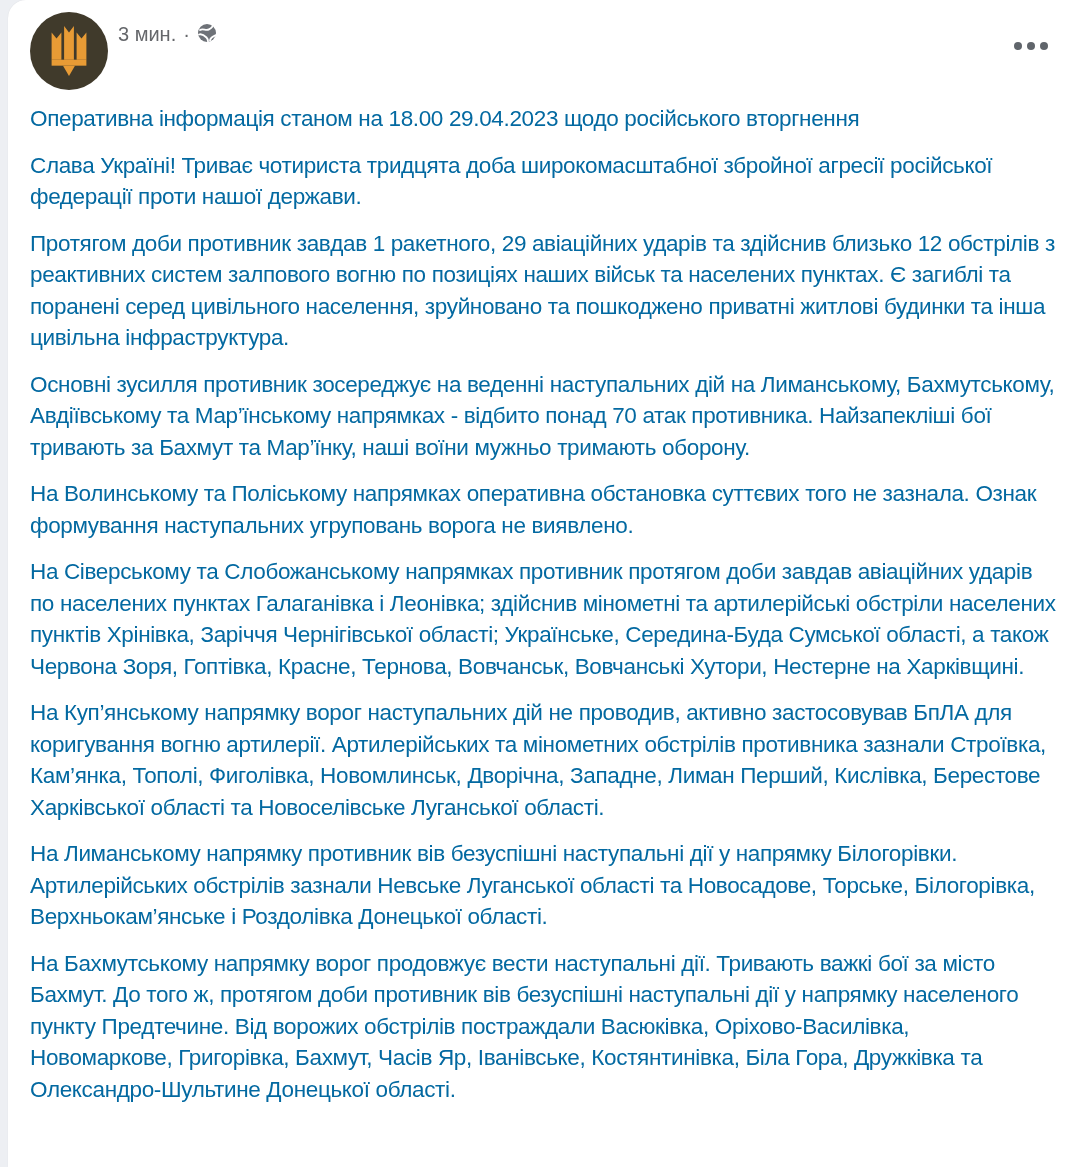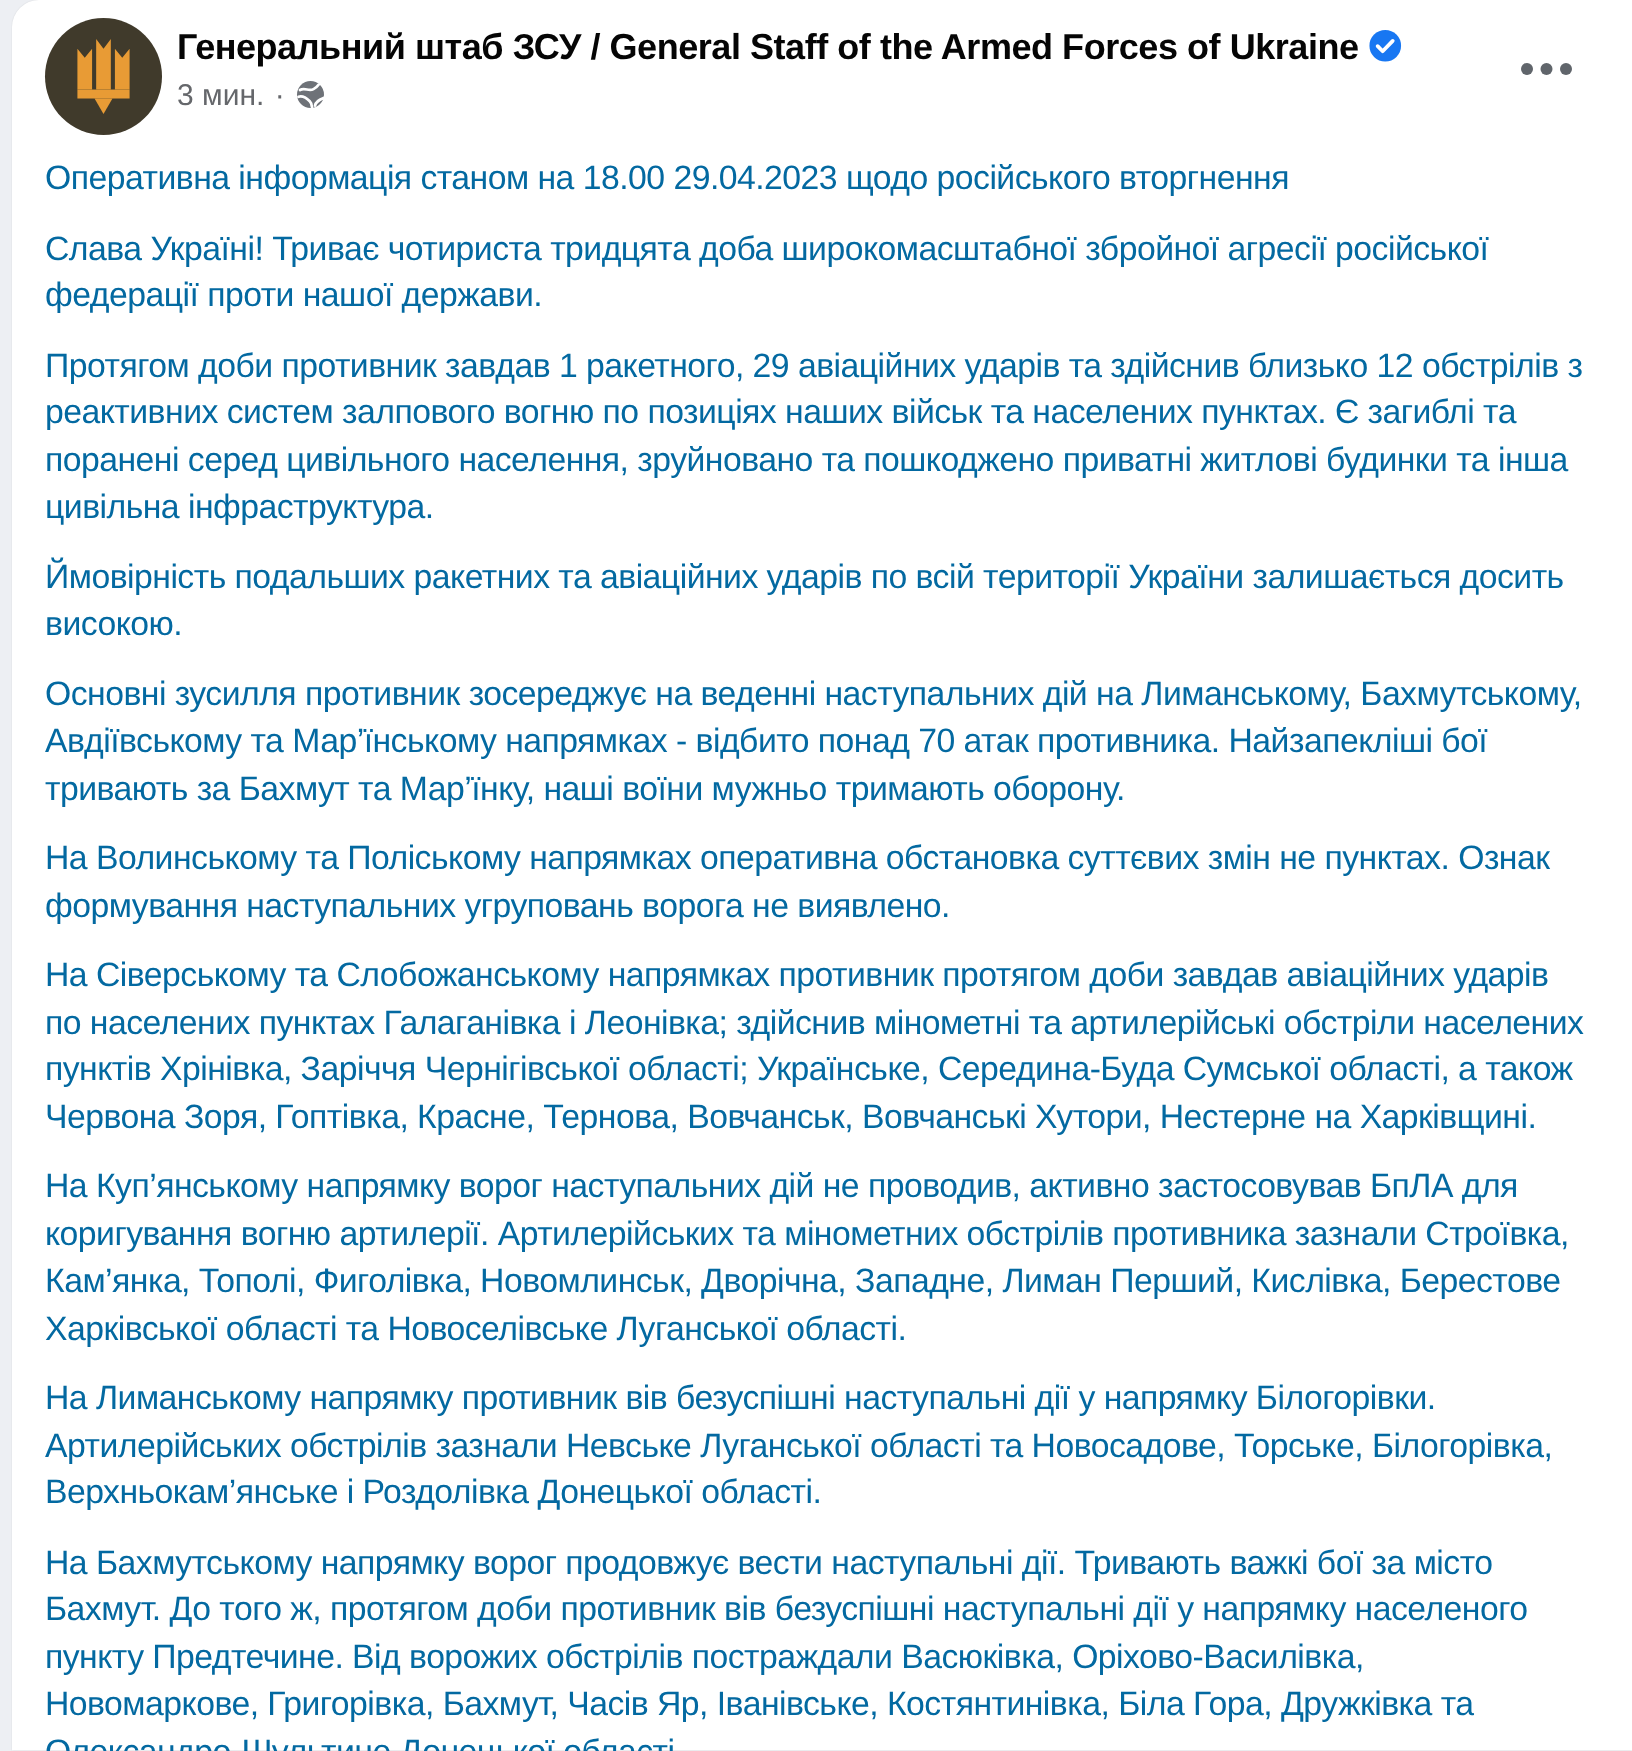--- a/index.html
+++ b/index.html
@@ -70,28 +70,20 @@
             <polygon points="13.5,0 18,6 22.5,0 22.5,31 13.5,31"></polygon>
             <polygon points="25,6 29.5,11.5 34,6 34,31 25,31"></polygon>
             <rect x="2" y="31" width="32" height="5.5"></rect>
             <polygon points="12.5,36.5 23.5,36.5 18,46"></polygon>
           </g>
         </svg>
       </span>
     </div>
 
     <div class="head-text">
-      <div>
-        <span class="page-name">Генеральний штаб ЗСУ / General Staff of the Armed Forces of Ukraine</span><span class="badge">
-          <svg width="23" height="23" viewBox="0 0 24 24">
-            <circle cx="12" cy="12" r="11" fill="#1877f2"></circle>
-            <path d="M6.7 12.3 L10.2 15.8 L17.2 8.6" fill="none" stroke="#ffffff" stroke-width="2.6" stroke-linecap="round" stroke-linejoin="round"></path>
-          </svg>
-        </span>
-      </div>
       <div class="meta">
         <span>3 мин.</span>
         <span class="sep">·</span>
         <span style="display:flex">
           <svg width="20" height="20" viewBox="0 0 20 20">
             <circle cx="10" cy="10" r="9" fill="#6e7278"></circle>
             <path d="M3 7 C6 5.2 9 8 12 6.4 C14.2 5.3 15.5 3.4 15.5 3.4 M2 11.5 C5 10.5 7.5 12.5 9.5 14.5 C11 16 11 18.5 11 18.5 M13 17.5 C13.5 14.5 16 13.5 18.7 12.3" fill="none" stroke="#ffffff" stroke-width="1.8" stroke-linecap="round"></path>
           </svg>
         </span>
       </div>
@@ -101,22 +93,21 @@
       <span></span>
         <span></span>
         <span></span>
     </div>
   </div>
 
   <div class="post-text" id="post-body">
       <div class="para">Оперативна інформація станом на 18.00 29.04.2023 щодо російського вторгнення</div>
       <div class="para">Слава Україні! Триває чотириста тридцята доба широкомасштабної збройної агресії російської федерації проти нашої держави.</div>
       <div class="para">Протягом доби противник завдав 1 ракетного, 29 авіаційних ударів та здійснив близько 12 обстрілів з реактивних систем залпового вогню по позиціях наших військ та населених пунктах. Є загиблі та поранені серед цивільного населення, зруйновано та пошкоджено приватні житлові будинки та інша цивільна інфраструктура.</div>
-      <div class="para">Ймовірність подальших ракетних та авіаційних ударів по всій території України залишається досить високою.</div>
       <div class="para">Основні зусилля противник зосереджує на веденні наступальних дій на Лиманському, Бахмутському, Авдіївському та Мар’їнському напрямках - відбито понад 70 атак противника. Найзапекліші бої тривають за Бахмут та Мар’їнку, наші воїни мужньо тримають оборону.</div>
-      <div class="para">На Волинському та Поліському напрямках оперативна обстановка суттєвих змін не пунктах. Ознак формування наступальних угруповань ворога не виявлено.</div>
+      <div class="para">На Волинському та Поліському напрямках оперативна обстановка суттєвих того не зазнала. Ознак формування наступальних угруповань ворога не виявлено.</div>
       <div class="para">На Сіверському та Слобожанському напрямках противник протягом доби завдав авіаційних ударів по населених пунктах Галаганівка і Леонівка; здійснив мінометні та артилерійські обстріли населених пунктів Хрінівка, Заріччя Чернігівської області; Українське, Середина-Буда Сумської області, а також Червона Зоря, Гоптівка, Красне, Тернова, Вовчанськ, Вовчанські Хутори, Нестерне на Харківщині.</div>
       <div class="para">На Куп’янському напрямку ворог наступальних дій не проводив, активно застосовував БпЛА для коригування вогню артилерії. Артилерійських та мінометних обстрілів противника зазнали Строївка, Кам’янка, Тополі, Фиголівка, Новомлинськ, Дворічна, Западне, Лиман Перший, Кислівка, Берестове Харківської області та Новоселівське Луганської області.</div>
       <div class="para">На Лиманському напрямку противник вів безуспішні наступальні дії у напрямку Білогорівки. Артилерійських обстрілів зазнали Невське Луганської області та Новосадове, Торське, Білогорівка, Верхньокам’янське і Роздолівка Донецької області.</div>
       <div class="para">На Бахмутському напрямку ворог продовжує вести наступальні дії. Тривають важкі бої за місто Бахмут. До того ж, протягом доби противник вів безуспішні наступальні дії у напрямку населеного пункту Предтечине. Від ворожих обстрілів постраждали Васюківка, Оріхово-Василівка, Новомаркове, Григорівка, Бахмут, Часів Яр, Іванівське, Костянтинівка, Біла Гора, Дружківка та Олександро-Шультине Донецької області.</div>
     </div>
 
 </div>
 
 </body></html>

